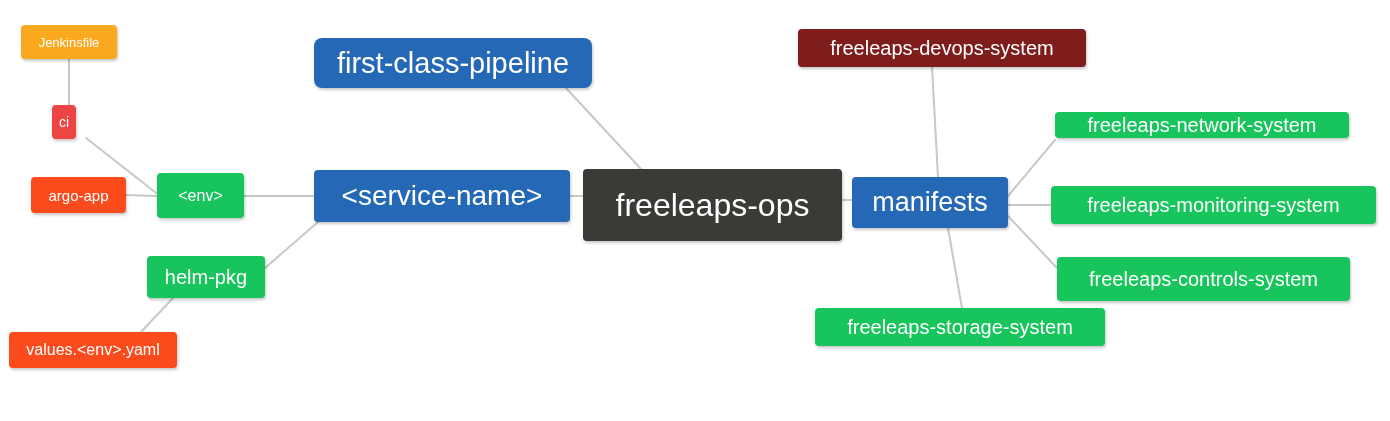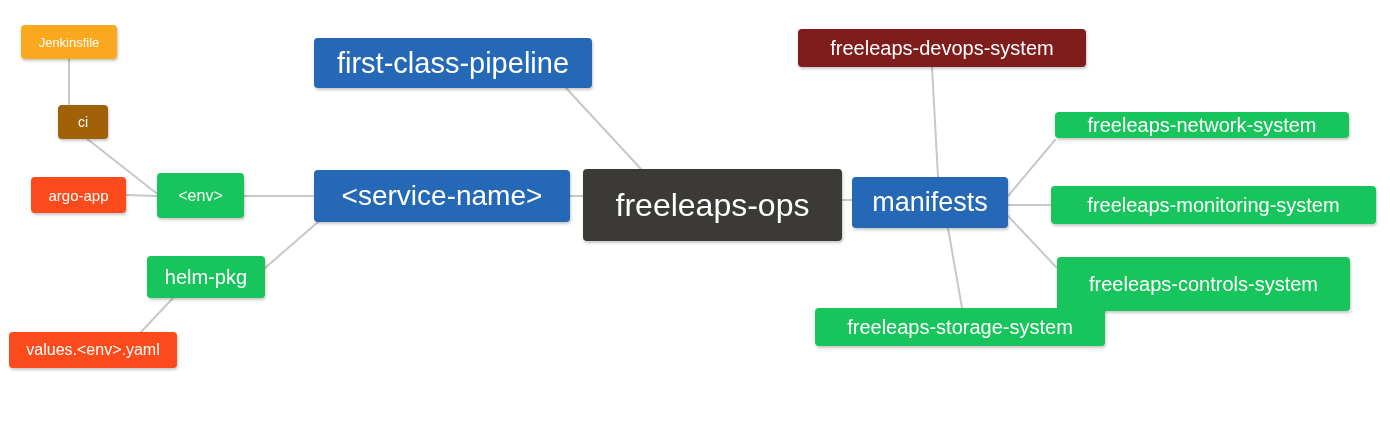--- a/index.html
+++ b/index.html
@@ -62,56 +62,56 @@
       <path d="M 938 177 L 932 67" stroke="#c8c8c8" stroke-width="2" fill="none" stroke-linecap="round"></path>
       <path d="M 1008 196 L 1055 140" stroke="#c8c8c8" stroke-width="2" fill="none" stroke-linecap="round"></path>
       <path d="M 1008 205 L 1051 205" stroke="#c8c8c8" stroke-width="2" fill="none" stroke-linecap="round"></path>
       <path d="M 1008 216 L 1057 268" stroke="#c8c8c8" stroke-width="2" fill="none" stroke-linecap="round"></path>
       <path d="M 948 228 L 962 308" stroke="#c8c8c8" stroke-width="2" fill="none" stroke-linecap="round"></path>
     </svg>
   <div id="node-layer">
       <div class="node" style="left: 21px; top: 25px; width: 96px; height: 34px; background: rgb(250, 168, 30); color: rgb(255, 255, 255); font-size: 13px;">
         <span class="node-label">Jenkinsfile</span>
       </div>
-      <div class="node" style="left: 58px; top: 105px; width: 50px; height: 34px; background: #a16207; color: rgb(255, 255, 255); font-size: 14px;">
+      <div class="node" style="left: 52px; top: 105px; width: 24px; height: 34px; background: #ef4444; color: rgb(255, 255, 255); font-size: 14px;">
         <span class="node-label">ci</span>
       </div>
       <div class="node" style="left: 31px; top: 177px; width: 95px; height: 36px; background: rgb(251, 74, 27); color: rgb(255, 255, 255); font-size: 15px; align-items: center;">
         <span class="node-label">argo-app</span>
       </div>
       <div class="node" style="left: 157px; top: 173px; width: 87px; height: 45px; background: rgb(24, 196, 92); color: rgb(255, 255, 255); font-size: 16px;">
         <span class="node-label">&lt;env&gt;</span>
       </div>
       <div class="node" style="left: 147px; top: 256px; width: 118px; height: 42px; background: rgb(24, 196, 92); color: rgb(255, 255, 255); font-size: 20px;">
         <span class="node-label">helm-pkg</span>
       </div>
       <div class="node" style="left: 9px; top: 332px; width: 168px; height: 36px; background: rgb(251, 74, 27); color: rgb(255, 255, 255); font-size: 16px;">
         <span class="node-label">values.&lt;env&gt;.yaml</span>
       </div>
-      <div class="node" style="left: 314px; top: 38px; width: 278px; height: 50px; background: rgb(37, 104, 181); color: rgb(255, 255, 255); font-size: 29px;">
+      <div class="node" style="left: 314px; top: 38px; width: 278px; height: 50px; background: rgb(37, 104, 181); color: rgb(255, 255, 255); font-size: 29px; border-radius: 8px;">
         <span class="node-label">first-class-pipeline</span>
       </div>
       <div class="node" style="left: 314px; top: 170px; width: 256px; height: 52px; background: rgb(37, 104, 181); color: rgb(255, 255, 255); font-size: 28px;">
         <span class="node-label">&lt;service-name&gt;</span>
       </div>
       <div class="node" style="left: 583px; top: 169px; width: 259px; height: 72px; background: rgb(60, 58, 55); color: rgb(255, 255, 255); font-size: 32px;">
         <span class="node-label">freeleaps-ops</span>
       </div>
       <div class="node" style="left: 852px; top: 177px; width: 156px; height: 51px; background: rgb(37, 104, 181); color: rgb(255, 255, 255); font-size: 27px;">
         <span class="node-label">manifests</span>
       </div>
       <div class="node" style="left: 798px; top: 29px; width: 288px; height: 38px; background: #7f1d1d; color: rgb(255, 255, 255); font-size: 20px;">
         <span class="node-label">freeleaps-devops-system</span>
       </div>
       <div class="node" style="left: 1055px; top: 112px; width: 294px; height: 26px; background: rgb(24, 196, 92); color: rgb(255, 255, 255); font-size: 20px;">
         <span class="node-label">freeleaps-network-system</span>
       </div>
       <div class="node" style="left: 1051px; top: 186px; width: 325px; height: 38px; background: rgb(24, 196, 92); color: rgb(255, 255, 255); font-size: 20px;">
         <span class="node-label">freeleaps-monitoring-system</span>
       </div>
-      <div class="node" style="left: 1057px; top: 257px; width: 293px; height: 54px; background: rgb(24, 196, 92); color: rgb(255, 255, 255); font-size: 20px;">
+      <div class="node" style="left: 1057px; top: 257px; width: 293px; height: 44px; background: rgb(24, 196, 92); color: rgb(255, 255, 255); font-size: 20px;">
         <span class="node-label">freeleaps-controls-system</span>
       </div>
       <div class="node" style="left: 815px; top: 308px; width: 290px; height: 38px; background: rgb(24, 196, 92); color: rgb(255, 255, 255); font-size: 20px;">
         <span class="node-label">freeleaps-storage-system</span>
       </div>
     </div>
 </div>
 
 </body></html>

